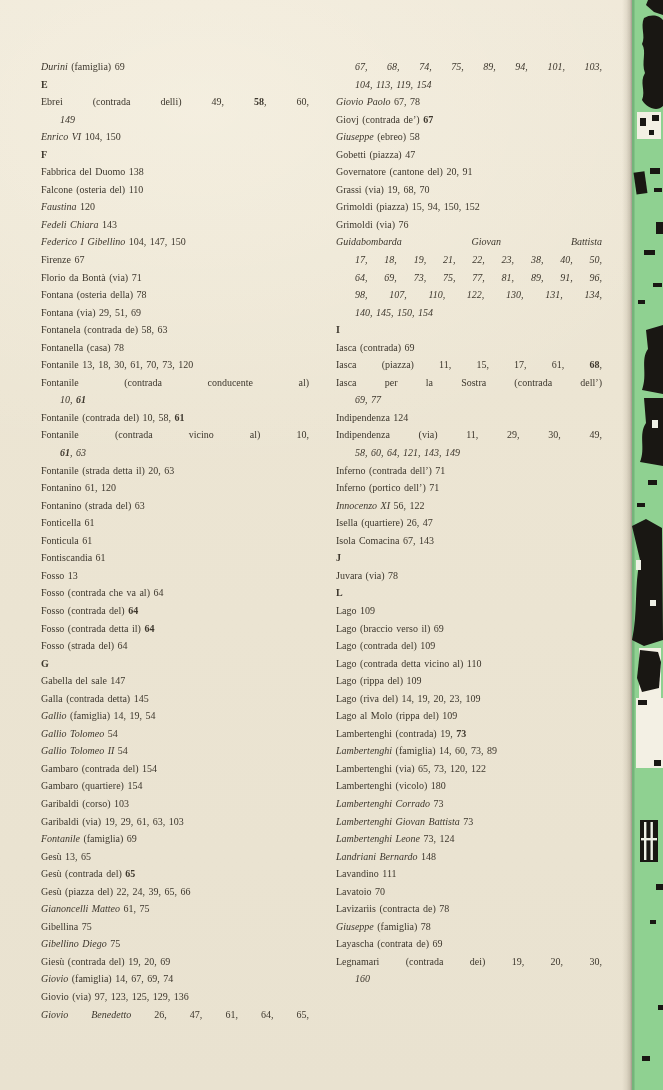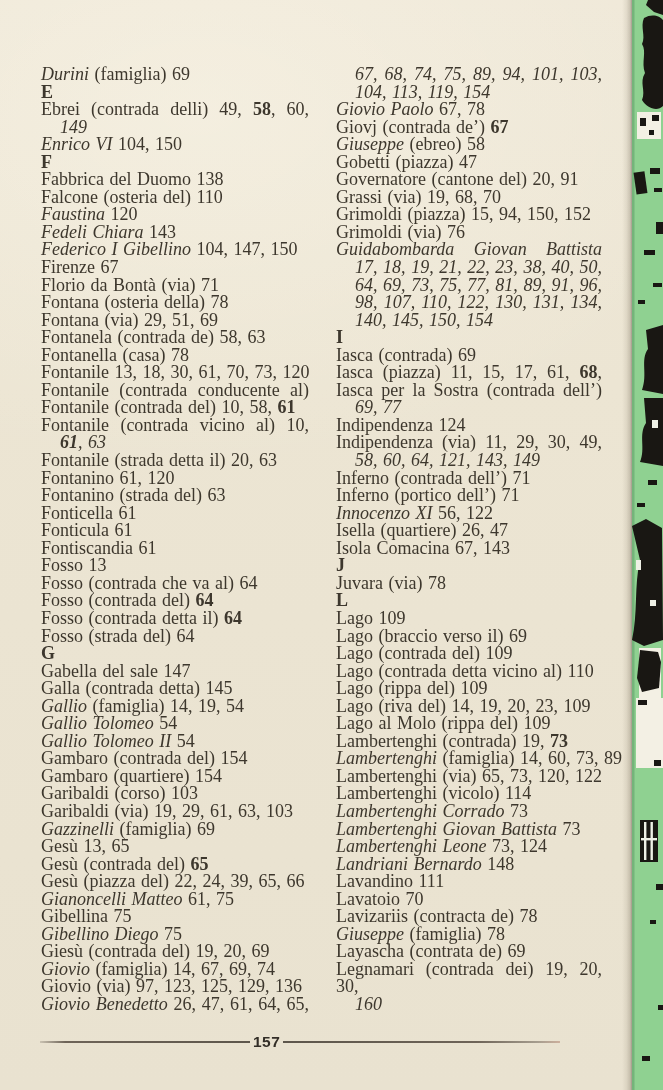--- a/index.html
+++ b/index.html
@@ -9,22 +9,22 @@
     background:#ebe4d2;
   }
   .page{
     position:absolute;inset:0;
     background:
       radial-gradient(ellipse 900px 600px at 30% 10%, rgba(255,252,240,0.35), rgba(0,0,0,0) 60%),
       linear-gradient(180deg,#efe8d8 0%,#ece5d3 35%,#e9e2d0 100%);
   }
   .col{
     position:absolute;top:58px;
-    font-size:18px;line-height:17.55px;
-    color:#3d372d;word-spacing:1px;margin-top:8px;
+    font-size:10px;line-height:17.55px;
+    color:#3d372d;word-spacing:1px;
   }
   .col-left{left:41px;width:268px;}
   .col-right{left:336px;width:266px;}
   .line{white-space:nowrap;}
   .line.j{white-space:normal;text-align:justify;text-align-last:justify;}
   .line.ind{padding-left:19px;font-style:italic;}
   .line span.i{font-style:italic;}
   .line span.b{font-weight:bold;}
   .line span.hb{font-weight:bold;letter-spacing:0.3px;}
   .footer{
@@ -65,20 +65,21 @@
       <div class="line"><span class="i">Fedeli Chiara</span><span> 143</span></div>
       <div class="line"><span class="i">Federico I Gibellino</span><span> 104, 147, 150</span></div>
       <div class="line"><span>Firenze 67</span></div>
       <div class="line"><span>Florio da Bontà (via) 71</span></div>
       <div class="line"><span>Fontana (osteria della) 78</span></div>
       <div class="line"><span>Fontana (via) 29, 51, 69</span></div>
       <div class="line"><span>Fontanela (contrada de) 58, 63</span></div>
       <div class="line"><span>Fontanella (casa) 78</span></div>
       <div class="line"><span>Fontanile 13, 18, 30, 61, 70, 73, 120</span></div>
       <div class="line j"><span>Fontanile (contrada conducente al)</span></div>
+      <div class="line ind"><span>10, </span><span class="b">61</span></div>
       <div class="line"><span>Fontanile (contrada del) 10, 58, </span><span class="b">61</span></div>
       <div class="line j"><span>Fontanile (contrada vicino al) 10,</span></div>
       <div class="line ind"><span class="b">61</span><span>, 63</span></div>
       <div class="line"><span>Fontanile (strada detta il) 20, 63</span></div>
       <div class="line"><span>Fontanino 61, 120</span></div>
       <div class="line"><span>Fontanino (strada del) 63</span></div>
       <div class="line"><span>Fonticella 61</span></div>
       <div class="line"><span>Fonticula 61</span></div>
       <div class="line"><span>Fontiscandia 61</span></div>
       <div class="line"><span>Fosso 13</span></div>
@@ -89,21 +90,21 @@
       <div class="line"><span class="hb">G</span></div>
       <div class="line"><span>Gabella del sale 147</span></div>
       <div class="line"><span>Galla (contrada detta) 145</span></div>
       <div class="line"><span class="i">Gallio</span><span> (famiglia) 14, 19, 54</span></div>
       <div class="line"><span class="i">Gallio Tolomeo</span><span> 54</span></div>
       <div class="line"><span class="i">Gallio Tolomeo II</span><span> 54</span></div>
       <div class="line"><span>Gambaro (contrada del) 154</span></div>
       <div class="line"><span>Gambaro (quartiere) 154</span></div>
       <div class="line"><span>Garibaldi (corso) 103</span></div>
       <div class="line"><span>Garibaldi (via) 19, 29, 61, 63, 103</span></div>
-      <div class="line"><span class="i">Gazzinelli</span><span> (famiglia) 69</span></div>
+      <div class="line"><span class="i">Fontanile</span><span> (famiglia) 69</span></div>
       <div class="line"><span>Gesù 13, 65</span></div>
       <div class="line"><span>Gesù (contrada del) </span><span class="b">65</span></div>
       <div class="line"><span>Gesù (piazza del) 22, 24, 39, 65, 66</span></div>
       <div class="line"><span class="i">Gianoncelli Matteo</span><span> 61, 75</span></div>
       <div class="line"><span>Gibellina 75</span></div>
       <div class="line"><span class="i">Gibellino Diego</span><span> 75</span></div>
       <div class="line"><span>Giesù (contrada del) 19, 20, 69</span></div>
       <div class="line"><span class="i">Giovio</span><span> (famiglia) 14, 67, 69, 74</span></div>
       <div class="line"><span>Giovio (via) 97, 123, 125, 129, 136</span></div>
       <div class="line j"><span class="i">Giovio Benedetto</span><span> 26, 47, 61, 64, 65,</span></div>
@@ -143,38 +144,33 @@
       <div class="line"><span>Lago 109</span></div>
       <div class="line"><span>Lago (braccio verso il) 69</span></div>
       <div class="line"><span>Lago (contrada del) 109</span></div>
       <div class="line"><span>Lago (contrada detta vicino al) 110</span></div>
       <div class="line"><span>Lago (rippa del) 109</span></div>
       <div class="line"><span>Lago (riva del) 14, 19, 20, 23, 109</span></div>
       <div class="line"><span>Lago al Molo (rippa del) 109</span></div>
       <div class="line"><span>Lambertenghi (contrada) 19, </span><span class="b">73</span></div>
       <div class="line"><span class="i">Lambertenghi</span><span> (famiglia) 14, 60, 73, 89</span></div>
       <div class="line"><span>Lambertenghi (via) 65, 73, 120, 122</span></div>
-      <div class="line"><span>Lambertenghi (vicolo) 114</span></div>
+      <div class="line"><span>Lambertenghi (vicolo) 180</span></div>
       <div class="line"><span class="i">Lambertenghi Corrado</span><span> 73</span></div>
       <div class="line"><span class="i">Lambertenghi Giovan Battista</span><span> 73</span></div>
       <div class="line"><span class="i">Lambertenghi Leone</span><span> 73, 124</span></div>
       <div class="line"><span class="i">Landriani Bernardo</span><span> 148</span></div>
       <div class="line"><span>Lavandino 111</span></div>
       <div class="line"><span>Lavatoio 70</span></div>
       <div class="line"><span>Lavizariis (contracta de) 78</span></div>
       <div class="line"><span class="i">Giuseppe</span><span> (famiglia) 78</span></div>
       <div class="line"><span>Layascha (contrata de) 69</span></div>
       <div class="line j"><span>Legnamari (contrada dei) 19, 20, 30,</span></div>
       <div class="line ind"><span>160</span></div>
     </div>
-  <div class="footer">
-    <div class="rule rule-left"></div>
-    <div class="page-num">157</div>
-    <div class="rule rule-right"></div>
-  </div>
 </div>
 
 <div class="page-edge-shadow"></div>
 
 <div class="next-page-edge">
   <svg width="31" height="1090" viewBox="0 0 31 1090" xmlns="http://www.w3.org/2000/svg">
     <rect id="edge-green" width="31" height="1090" fill="#8fd191"></rect>
     <rect x="0" y="0" width="2.5" height="1090" fill="#74b47a"></rect>
 
     <g fill="#f3f0e4">

